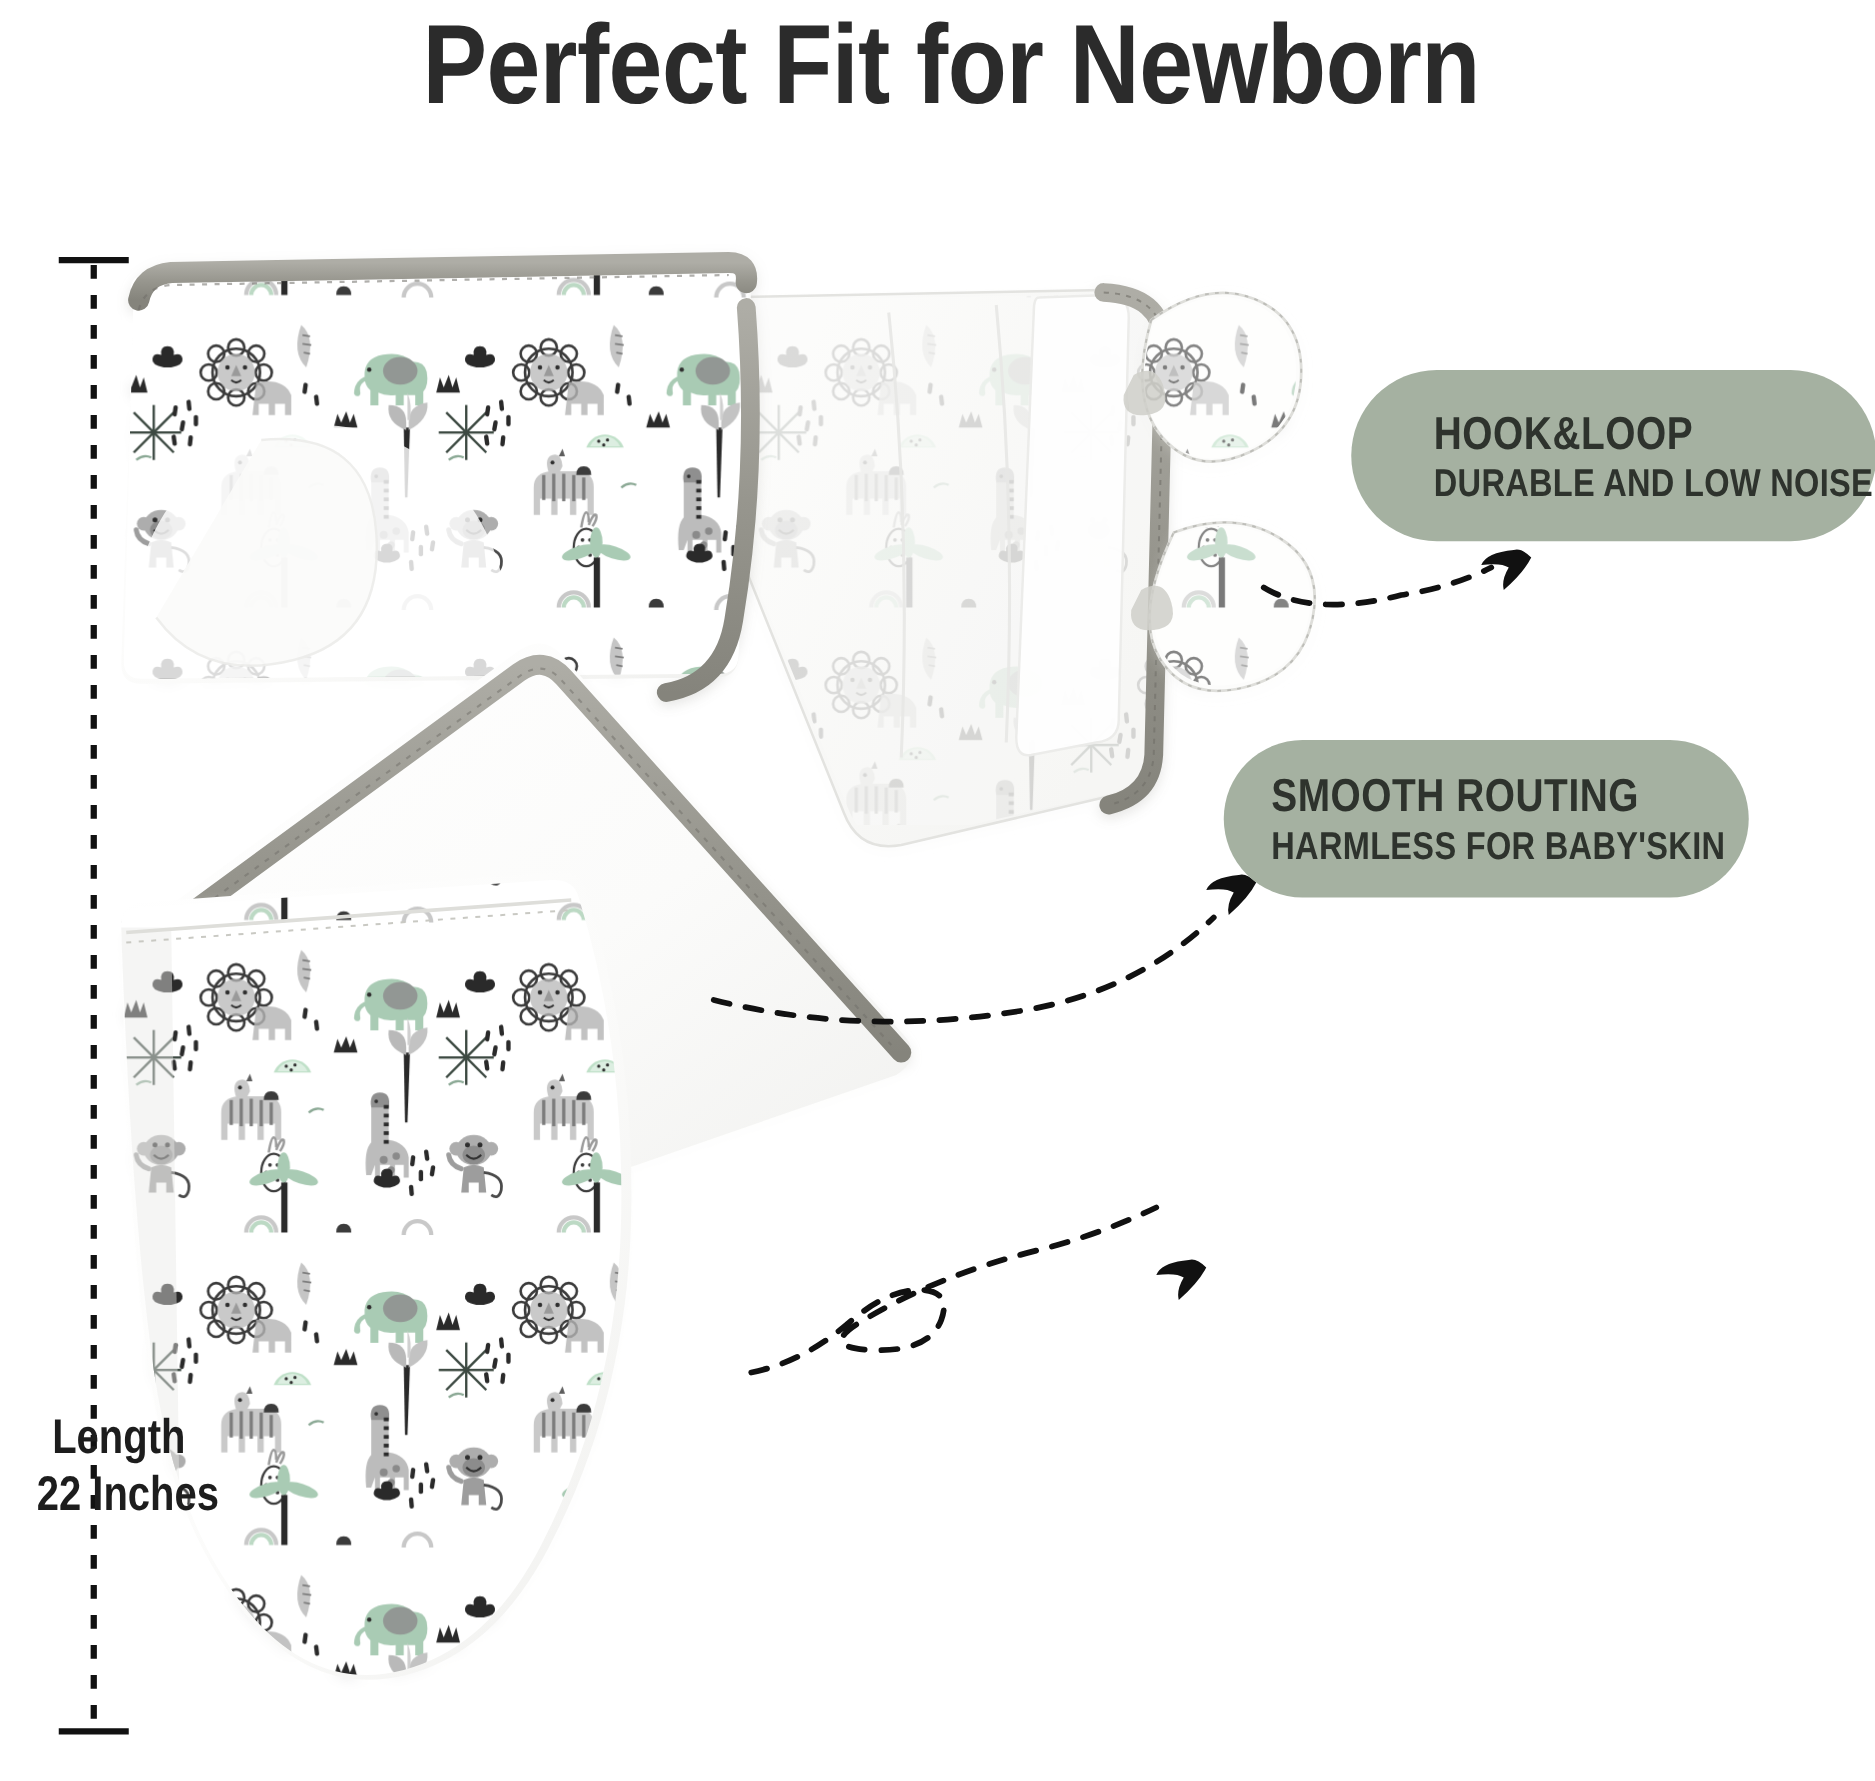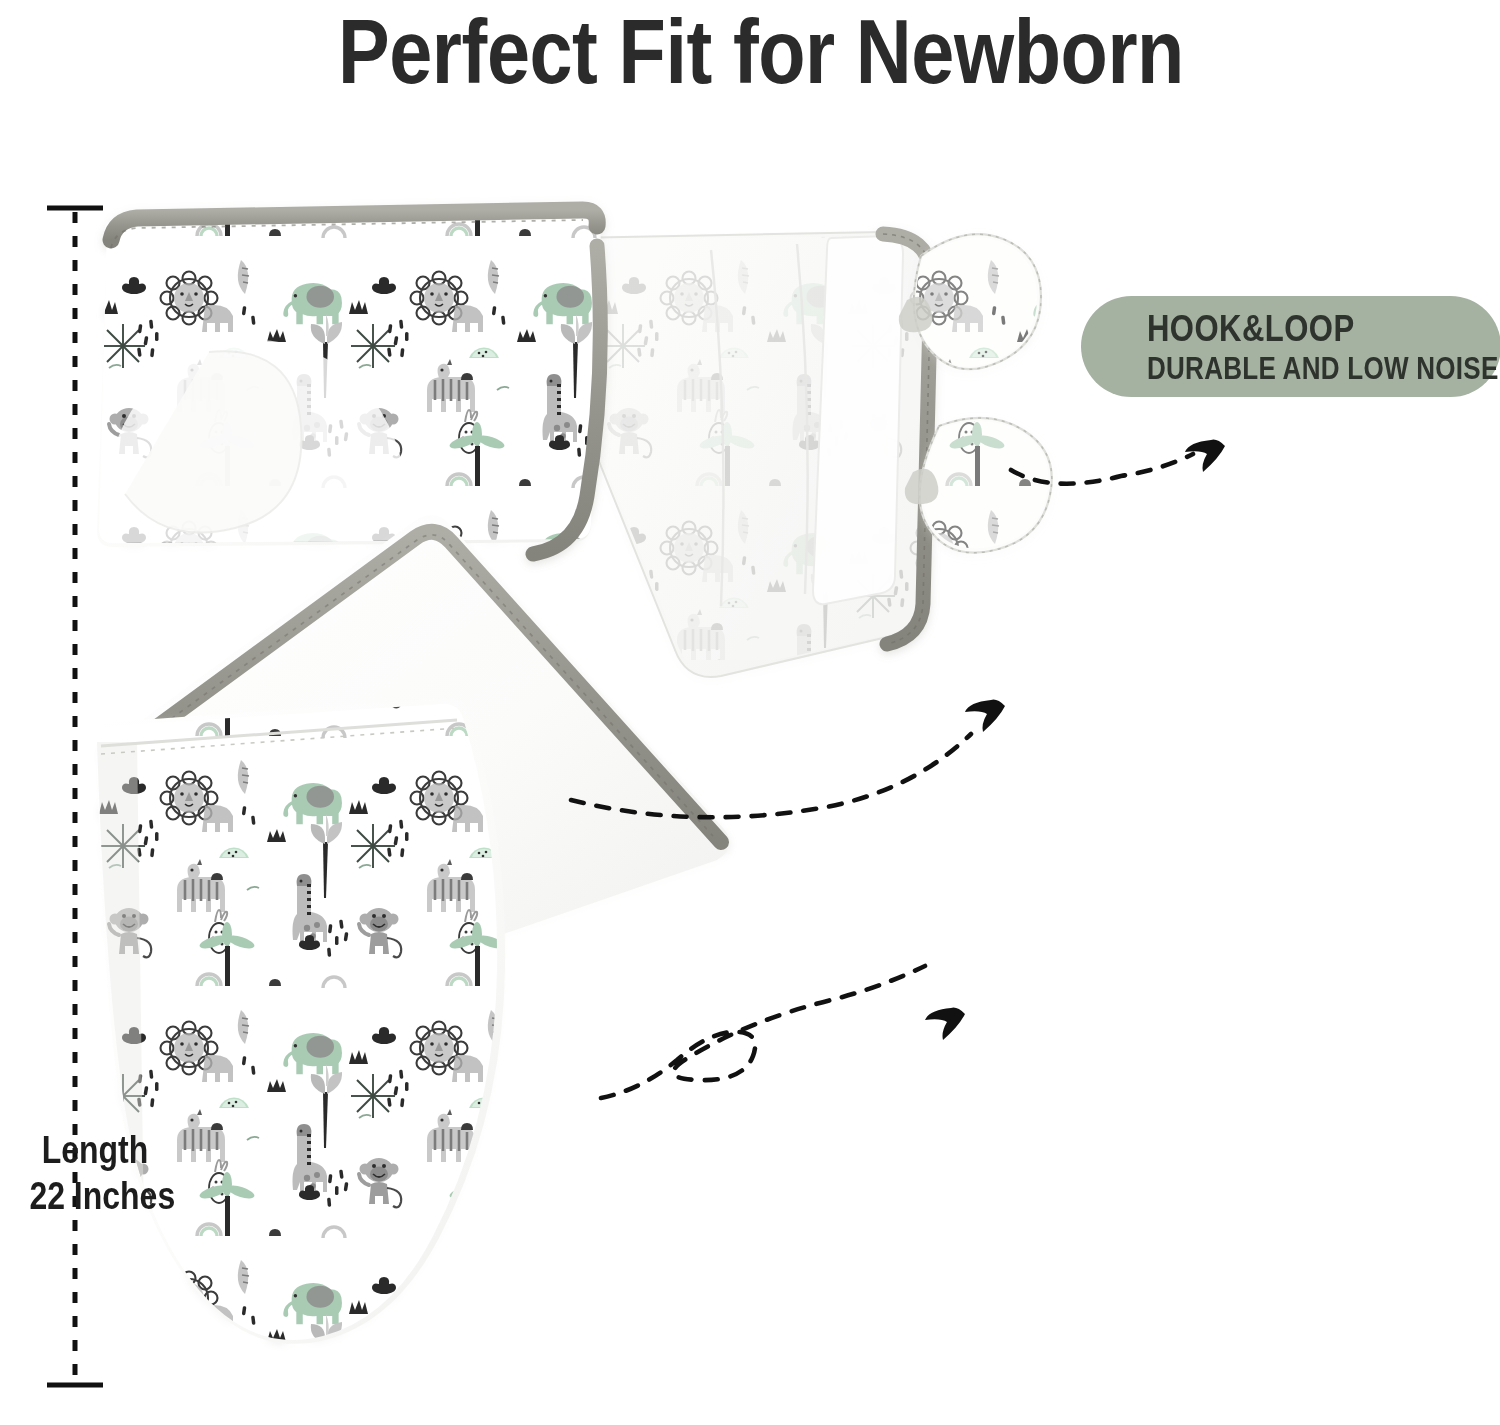--- a/index.html
+++ b/index.html
@@ -39,21 +39,21 @@
     display:flex;flex-direction:column;justify-content:center;
     box-sizing:border-box;
   }
   .badge .b1,.badge .b2{
     color:#2e332d;font-weight:700;white-space:nowrap;
     transform:scaleX(.84);transform-origin:0 50%;
   }
   .badge .b1{font-size:37px;line-height:43px;letter-spacing:.5px;}
   .badge .b2{font-size:31px;line-height:37px;letter-spacing:.3px;}
 
-  #badge1{left:1070px;top:296px;width:420px;height:101px;padding-left:66px;}
+  #badge1{left:1070px;top:296px;width:420px;height:137px;padding-left:66px;}
   #badge2{left:968px;top:592px;width:420px;height:126px;padding-left:38px;}
   #badge3{left:930px;top:896px;width:430px;height:128px;padding-left:58px;}
   #badge3 .b1{font-size:39px;}
   #badge3 .b2{font-size:32px;}
 
   svg{display:block;}
   #art{position:absolute;left:0;top:0;width:1500px;height:1425px;}
 </style>
 </head>
 <body>
@@ -397,15 +397,19 @@
   <div id="lengthLabel">
     <span class="l1">Length</span>
     <span class="l2">22 Inches</span>
   </div>
 
   <div class="badge" id="badge1">
     <span class="b1">HOOK&amp;LOOP</span>
     <span class="b2">DURABLE AND LOW NOISE</span>
   </div>
 
+  <div class="badge" id="badge2">
+    <span class="b1">SMOOTH ROUTING</span>
+    <span class="b2">HARMLESS FOR BABY'SKIN</span>
+  </div>
 
 
 </div>
 
 </body></html>

